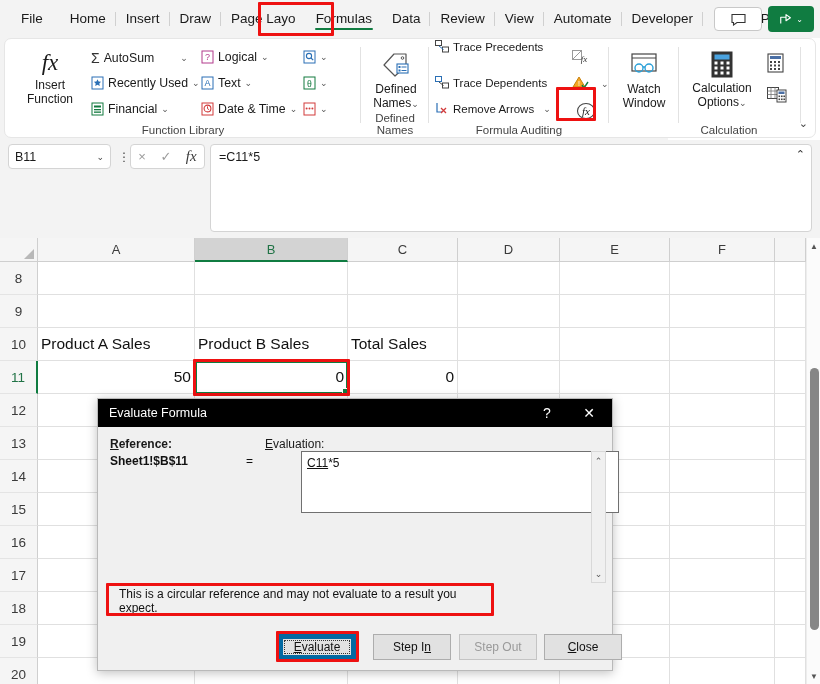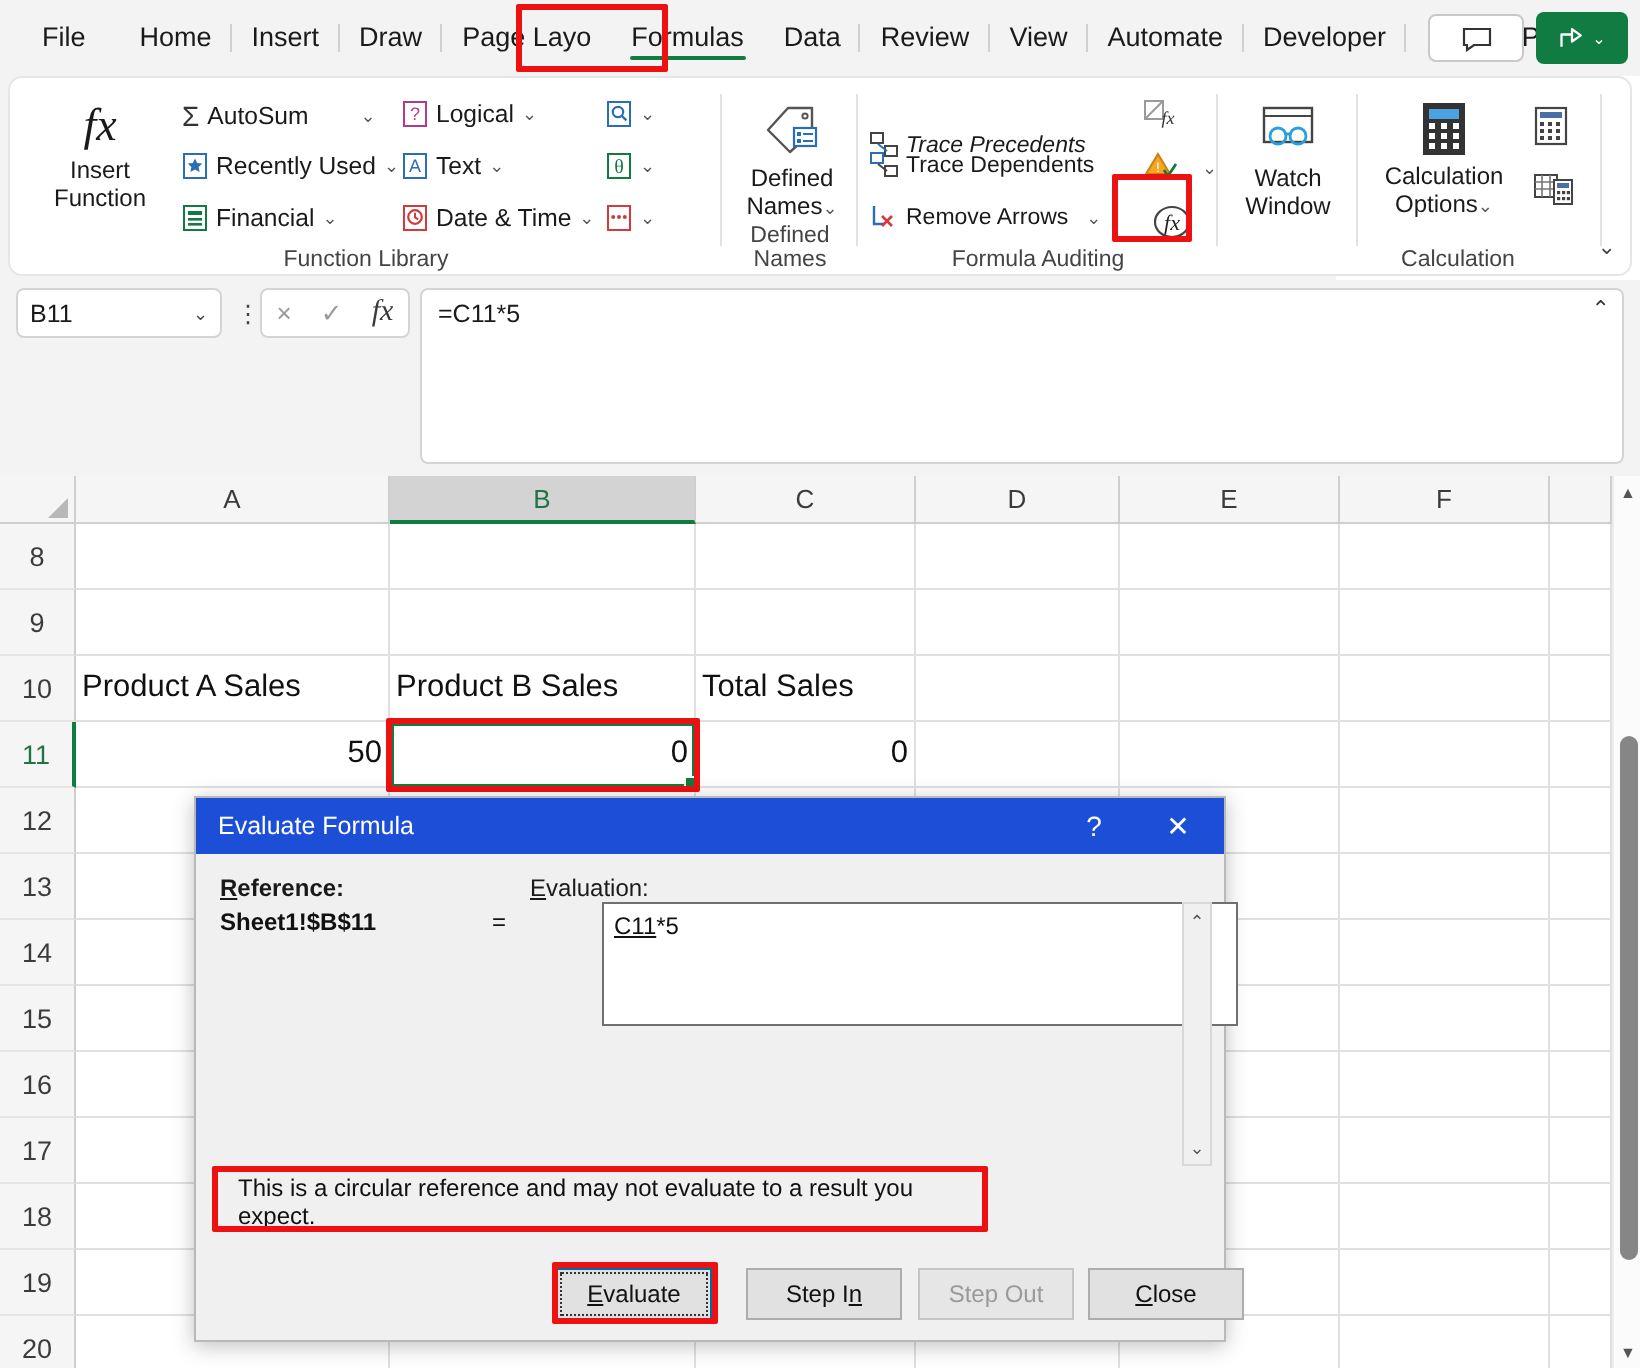--- a/index.html
+++ b/index.html
@@ -153,21 +153,21 @@
   .vscroll .thumb { position: absolute; left: 3px; width: 9px; background: #868686; border-radius: 5px; }
 
   
   .dialog {
     position: absolute; left: 97px; top: 398px; width: 516px; height: 273px;
     background: #f0f0f0; border: 1px solid #b9b9b9;
     box-shadow: 0 2px 10px rgba(0,0,0,0.25);
   }
   .dlg-title {
     position: absolute; left: 0; top: 0; width: 514px; height: 28px;
-    background: #1d4ed8; color: #ffffff;
+    background: #000000; color: #ffffff;
     display: flex; align-items: center; padding-left: 11px;
     font-size: 12.5px;
   }
   .dlg-btn {
     position: absolute; top: 0; height: 28px; width: 34px;
     display: flex; align-items: center; justify-content: center;
     color: #ffffff; font-size: 14px;
   }
   .dlg-label { position: absolute; font-size: 12px; color: #1a1a1a; }
   .dlg-label u { text-decoration: underline; }
@@ -189,21 +189,21 @@
     display: flex; align-items: center; padding-left: 9px;
     font-size: 12px; color: #111;
   }
   .btnrow { position: absolute; left: 0; top: 235px; width: 514px; height: 28px; }
   .dbtn {
     position: absolute; top: 0; height: 26px;
     background: #e1e1e1; border: 1px solid #adadad;
     display: flex; align-items: center; justify-content: center;
     font-size: 12px; color: #111;
   }
-  .dbtn.focused { border: 1px solid #0369a1; }
+  .dbtn.focused { border: 5px solid #0369a1; }
   .dbtn.focused .inner {
     position: absolute; left: 1px; right: 1px; top: 1px; bottom: 1px;
     border: 1px dotted #333;
   }
   .dbtn.disabled { color: #9a9a9a; background: #e6e6e6; border-color: #c4c4c4; }
 </style>
 </head>
 <body>
 
 <div id="app">
@@ -340,21 +340,21 @@
           <rect x="20.5" y="19" width="5" height="1" fill="#2a6fb5"></rect>
         </svg>
         <span>Defined</span><br>
         <span>Names</span><span class="chev">⌄</span>
       </div>
       <div class="grp-label">Defined Names</div>
       <div class="grp-div" style="left:67px;"></div>
     </div>
 
     <div class="grp" style="left:424px; width:180px;">
-      <div class="smallrow" style="left:6px; top:27px; font-size:11.5px;font-style:italic;">
+      <div class="smallrow" style="left:6px; top:1px; font-size:11.5px;">
         <svg width="14" height="13" viewBox="0 0 14 13" class="ico">
           <rect x="0.5" y="0.5" width="6" height="5" fill="#fff" stroke="#444" stroke-width="1"></rect>
           <rect x="7.5" y="7" width="6" height="5" fill="#fff" stroke="#444" stroke-width="1"></rect>
           <path d="M4 6 L8.5 9.5" stroke="#2a6fb5" stroke-width="1"></path>
         </svg>
         <span>Trace Precedents</span>
       </div>
       <div class="smallrow" style="left:6px; top:37px; font-size:11.5px;">
         <svg width="14" height="13" viewBox="0 0 14 13" class="ico">
           <rect x="0.5" y="0.5" width="6" height="5" fill="#fff" stroke="#2a6fb5" stroke-width="1"></rect>

